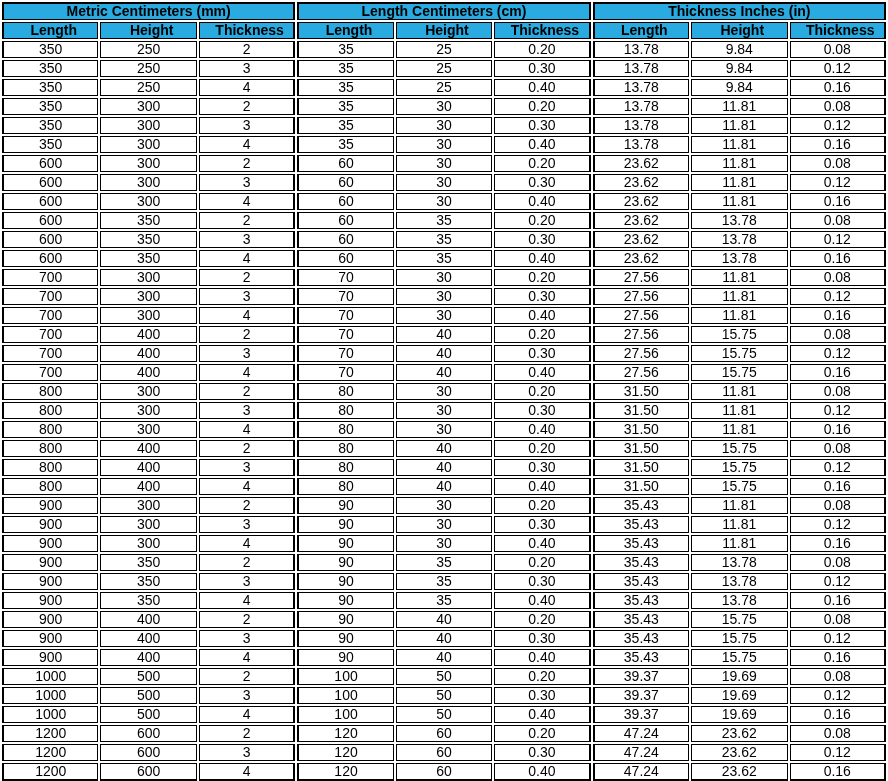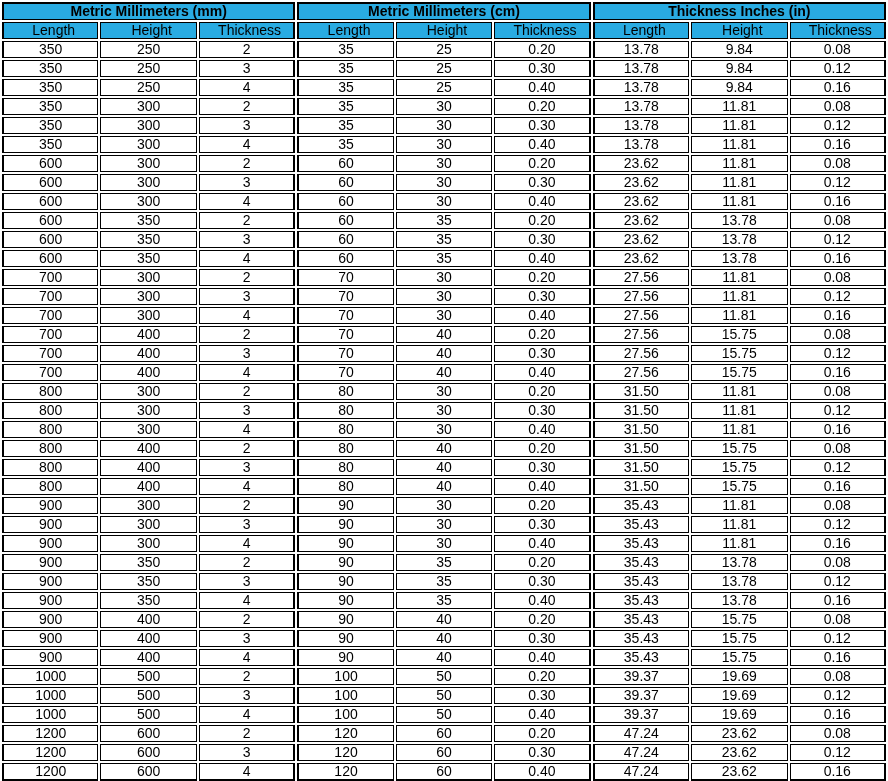--- a/index.html
+++ b/index.html
@@ -26,36 +26,36 @@
   }
   .size-table th.group {
     background: var(--hdr-bg);
     font-weight: bold;
     border-top-width: 2px;
     border-left-width: 2px;
     border-right-width: 2px;
   }
   .size-table th.sub {
     background: var(--hdr-bg);
-    font-weight: normal;
+    font-weight: bold;
     padding-left: 6px;
   }
   
   .size-table th.sub:nth-child(3n+1), .size-table tbody td:nth-child(3n+1) { border-left-width: 2px; }
   .size-table th.sub:nth-child(3n),   .size-table tbody td:nth-child(3n)   { border-right-width: 2px; }
   .size-table tbody tr:last-child td { border-bottom-width: 2px; }
 </style>
 </head>
 <body>
 
 <table class="size-table">
   <thead>
     <tr>
-      <th class="group" colspan="3">Metric Millimeters (mm)</th>
-      <th class="group" colspan="3">Metric Millimeters (cm)</th>
+      <th class="group" colspan="3">Metric Centimeters (mm)</th>
+      <th class="group" colspan="3">Length Centimeters (cm)</th>
       <th class="group" colspan="3">Thickness Inches (in)</th>
     </tr>
     <tr>
       <th class="sub">Length</th>
       <th class="sub">Height</th>
       <th class="sub">Thickness</th>
       <th class="sub">Length</th>
       <th class="sub">Height</th>
       <th class="sub">Thickness</th>
       <th class="sub">Length</th>

